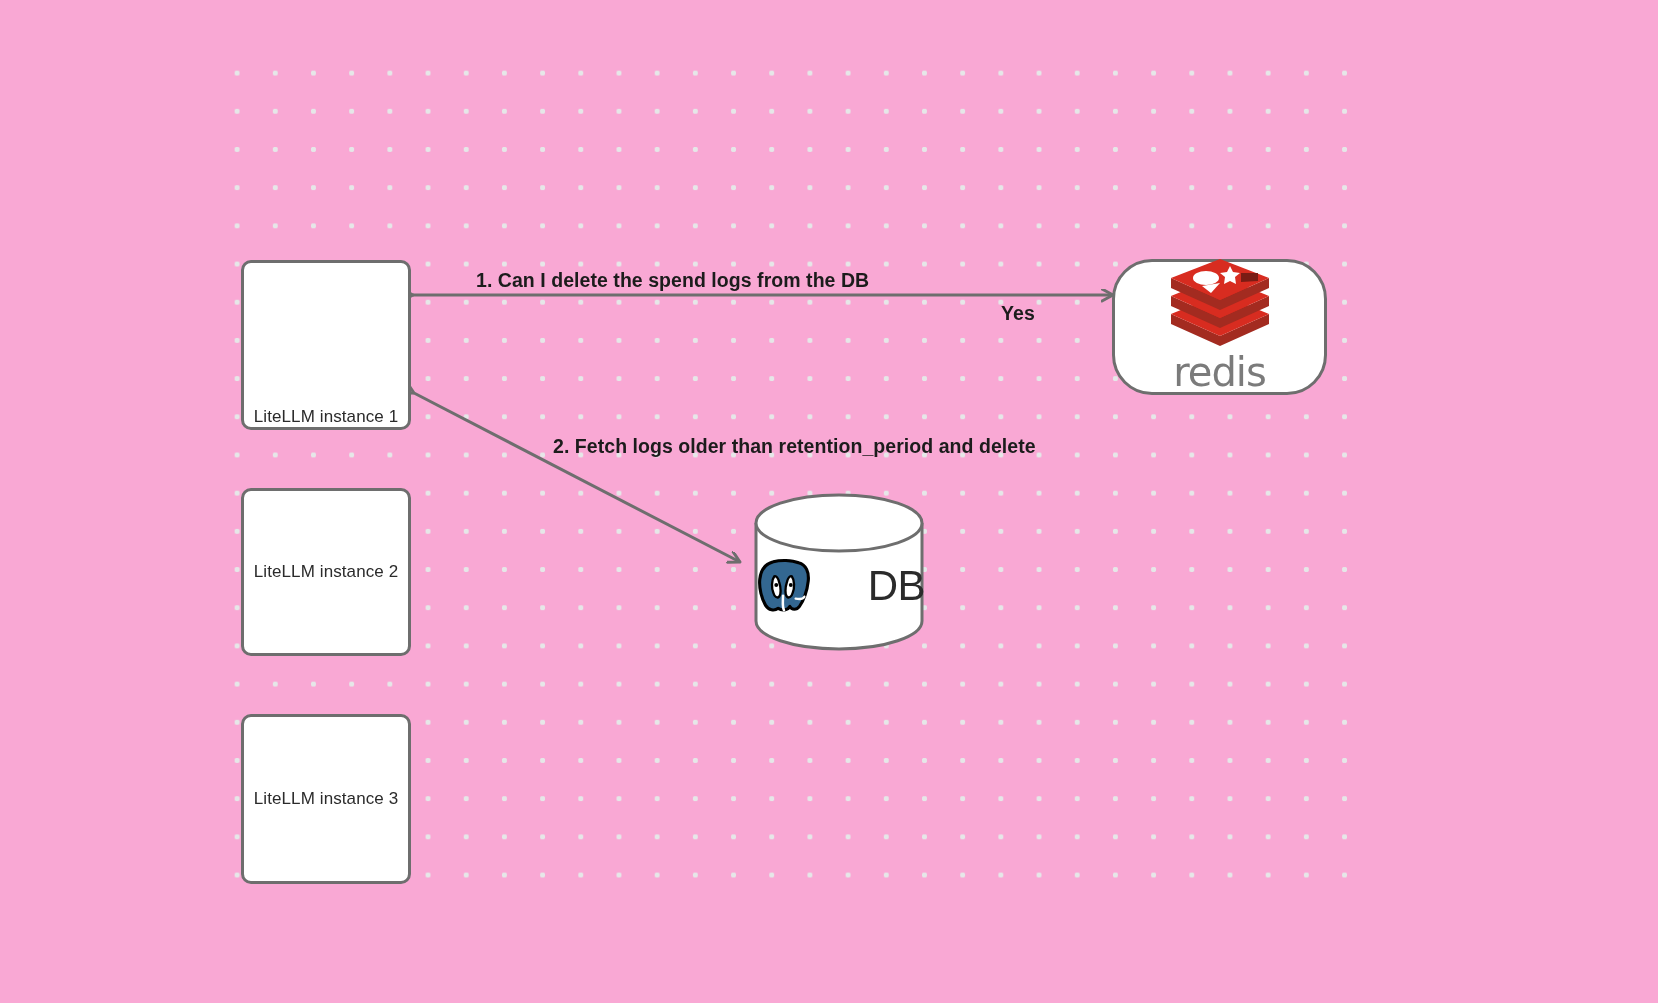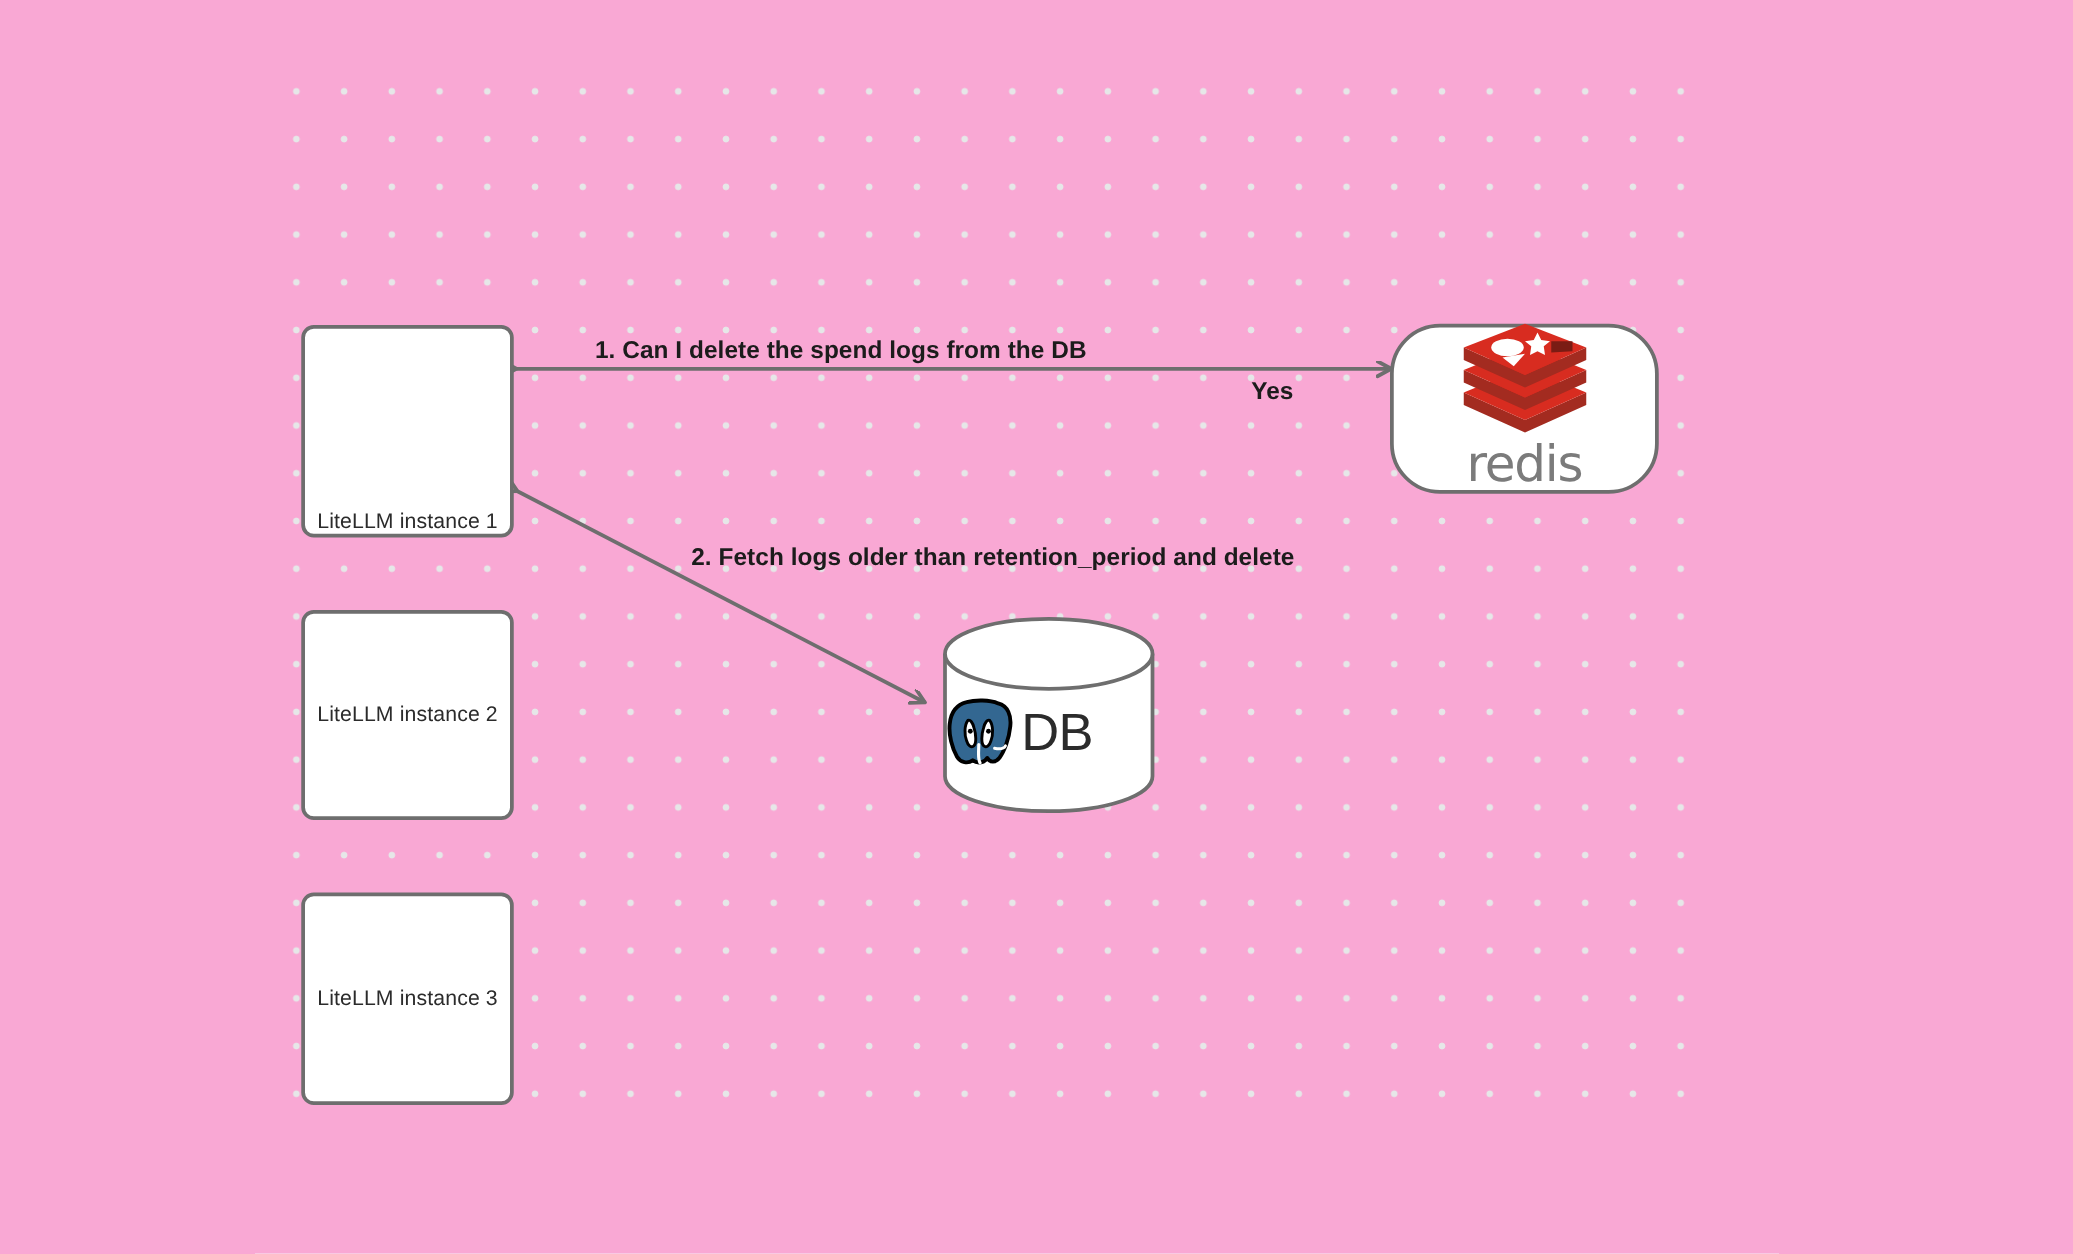--- a/index.html
+++ b/index.html
@@ -92,21 +92,21 @@
     height: 160px;
   }
   #db-inner {
     position: absolute;
     left: 0;
     top: 0;
     width: 100%;
     height: 100%;
     display: flex;
     align-items: center;
-    justify-content: flex-start;
+    justify-content: space-between;
     gap: 2px;
     transform: translateY(14px);
   }
   #db-text {
     font-family: "Liberation Sans", sans-serif;
     font-size: 42px;
     color: #2b2b2b;
     line-height: 1;
     letter-spacing: -0.5px;
   }

